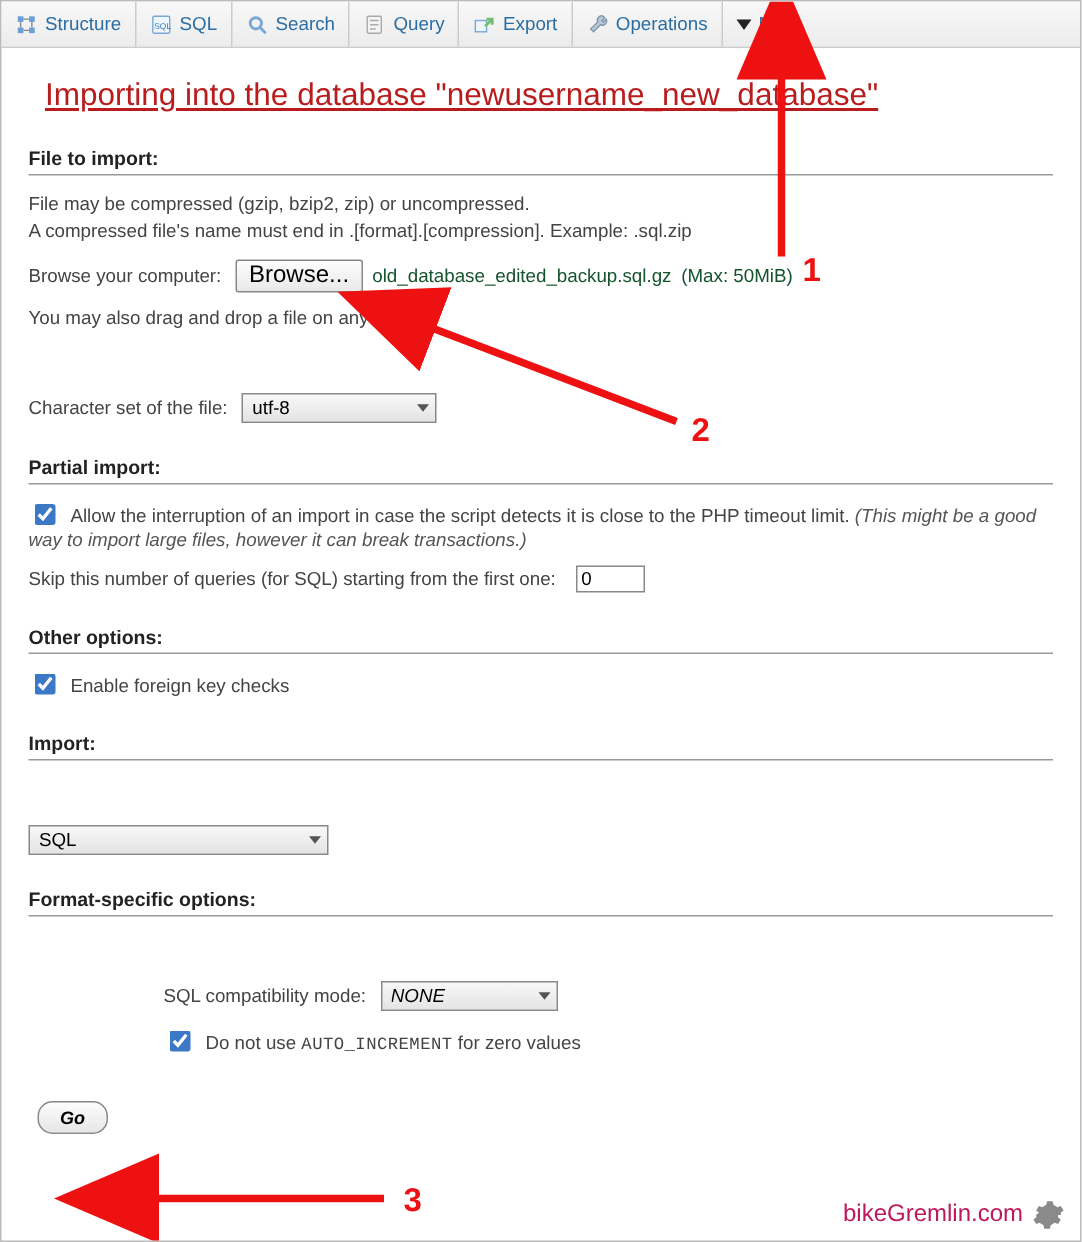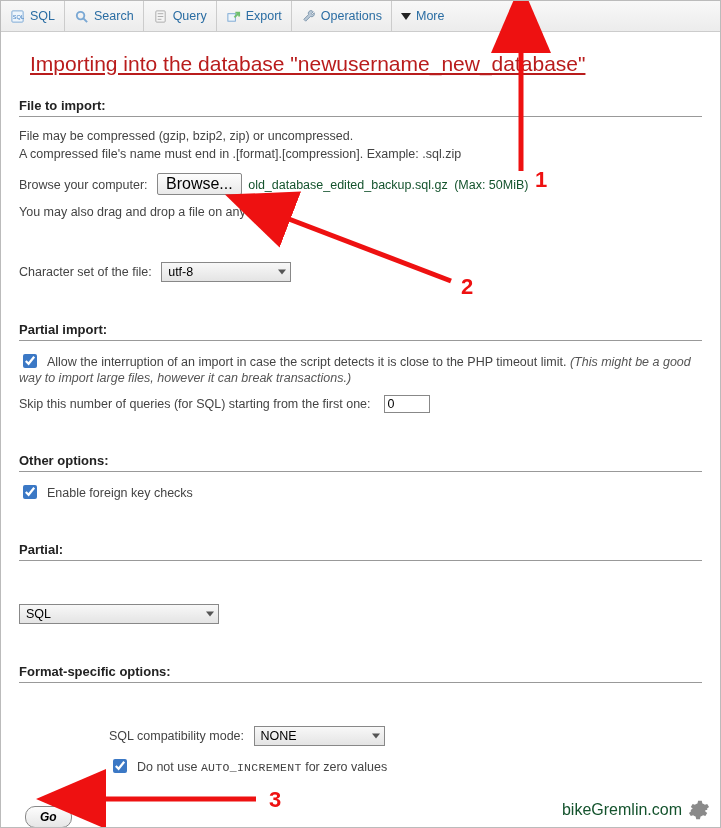--- a/index.html
+++ b/index.html
@@ -61,21 +61,21 @@
   }
 
   .section-title {
     font-weight: 700;
     color: #222;
     font-size: 13px;
     border-bottom: 1px solid #999;
     padding-bottom: 3px;
     margin: 14px 0 10px 0;
   }
-  .section-title.tight { margin-top: 40px; }
+  .section-title.tight { margin-top: 22px; }
 
   .desc { font-size: 12.5px; color: #444; line-height: 1.45; }
   .desc .em { font-weight: 400; }
 
   .row { margin: 10px 0; font-size: 12.5px; }
   .row label { margin-right: 6px; }
   .row .after { margin-left: 3px; color:#14532d; }
 
   button.browse {
     font-size: 16px;
@@ -97,21 +97,21 @@
     background-repeat: no-repeat;
   }
   .select-wrap { position: relative; display: inline-block; margin-top: 33px; }
   .select-wrap::after {
     content:""; position:absolute; right:5px; top:50%; transform:translateY(-50%);
     width:0;height:0;border-left:4px solid transparent;border-right:4px solid transparent;border-top:5px solid #555;
     pointer-events:none;
   }
   .sel-wide { width: 130px; }
   .sel-med  { width: 200px; }
-  .sel-sm   { width: 131px; }
+  .sel-sm   { width: 118px; font-style: italic; }
 
   input[type="checkbox"].cb {
     width: 14px; height: 14px; vertical-align: -2px; accent-color:#3b78c5;
   }
   .cb-row { margin: 10px 0; font-size: 12.5px; }
   .cb-row span.it { font-style: italic; color:#555; }
 
   input.num {
     width: 46px; font-size:12.5px; padding:1px 3px; border:1px solid #888;
   }
@@ -137,31 +137,43 @@
     position:absolute;
     color:#e11; font-weight:700; font-size:22px;
     pointer-events:none;
   }
 
   
   .watermark {
     position:absolute;
     right:10px; bottom:6px;
     display:flex; align-items:center; gap:6px;
-    color:#14532d; font-size:16px;
+    color:#be185d; font-size:16px;
     font-family: Arial, sans-serif;
   }
   .gear {
     width:22px; height:22px;
   }
 </style>
 </head>
 <body>
 
 <div class="tabs">
+  <div class="tab">
+    <span class="tab-icon">
+      <svg viewBox="0 0 16 16" width="15" height="15">
+          <rect x="2" y="2" width="4" height="4" fill="#6aa0d8"></rect>
+          <rect x="10" y="2" width="4" height="4" fill="#6aa0d8"></rect>
+          <rect x="2" y="10" width="4" height="4" fill="#6aa0d8"></rect>
+          <rect x="10" y="10" width="4" height="4" fill="#6aa0d8"></rect>
+          <path d="M4 6v4M12 6v4M6 4h4M6 12h4" stroke="#888" stroke-width="1"></path>
+        </svg>
+    </span>
+    <span>Structure</span>
+  </div>
   <div class="tab">
     <span class="tab-icon">
       <svg viewBox="0 0 16 16" width="15" height="15">
           <rect x="2" y="2" width="12" height="12" rx="1" fill="#eef5fb" stroke="#7aa8d4"></rect>
           <text x="3" y="11" font-size="6" fill="#3a7ac0" font-family="Arial">SQL</text>
         </svg>
     </span>
     <span>SQL</span>
   </div>
   <div class="tab">
@@ -253,21 +265,21 @@
 
   
   <div class="section-title tight">Other options:</div>
 
   <div class="cb-row">
     <input type="checkbox" class="cb" checked="" style="">
     &nbsp;<span>Enable foreign key checks</span>
   </div>
 
   
-  <div class="section-title tight">Partial:</div>
+  <div class="section-title tight">Import:</div>
 
   <div class="row">
     <span class="select-wrap">
       <select class="sel sel-med">
         <option>SQL</option>
       </select>
     </span>
   </div>
 
   

